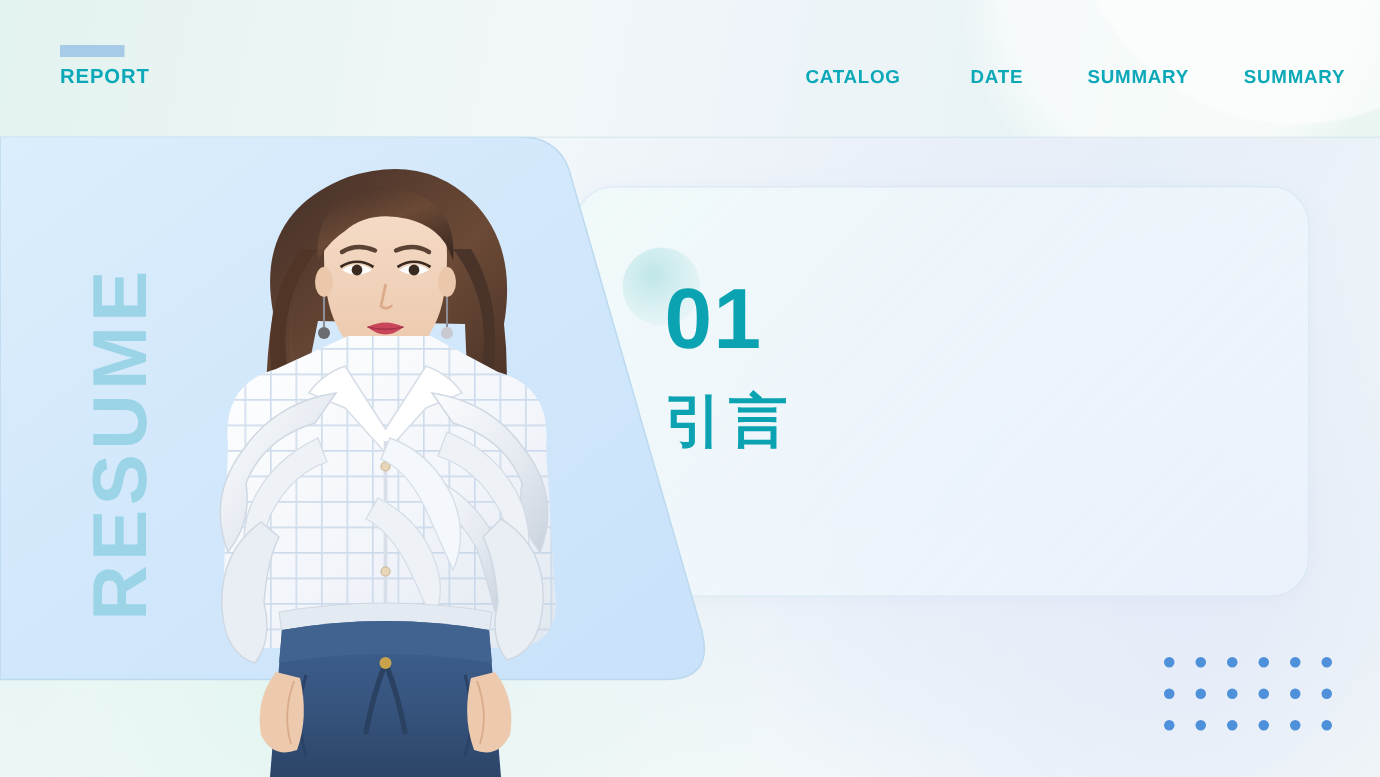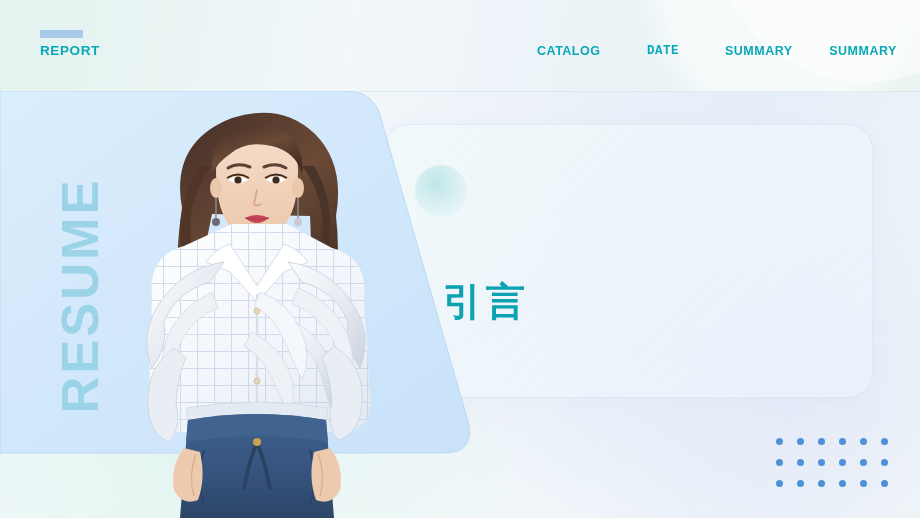--- a/index.html
+++ b/index.html
@@ -118,21 +118,21 @@
   .nav-item {
     font-size: 12.5px;
     font-weight: bold;
     letter-spacing: 0.5px;
     color: #0ba8b8;
     line-height: 16px;
     cursor: pointer;
     white-space: normal;
   }
   .nav-item.n0 { width: 110px; }
-  .nav-item.n1 { width: 78px; font-family: Liberation Mono, monospace; }
+  .nav-item.n1 { width: 78px; }
   .nav-item.n2 { width: 100px; }
   .nav-item.n3 { width: 76px; text-align: center; }
 
   
   .card-right {
     position: absolute;
     left: 383px; top: 124px;
     width: 488px; height: 272px;
     border-radius: 26px;
     background: linear-gradient(135deg,
@@ -194,21 +194,20 @@
     line-height: 1;
   }
   .sec-title {
     position: absolute;
     left: 443px; top: 262px;
     font-size: 39px;
     font-weight: bold;
     letter-spacing: 4px;
     color: #0ba3b2;
     line-height: 1;
-    margin-top: 20px;
   }
 
   
   .watermark {
     position: absolute;
     left: 108px; top: 212px;
     font-size: 49px;
     font-weight: normal;
     letter-spacing: 1px;
     color: rgba(124,134,142,0.21);
@@ -399,20 +398,21 @@
       <path d="M198 354 Q206 382 198 408" stroke="#2b4266" stroke-width="2" fill="none"></path>
 
       <path d="M72 352 Q58 370 62 394 Q70 410 86 404 Q94 382 88 356 Z" fill="#edc9ad"></path>
       <path d="M218 352 Q232 370 228 394 Q220 410 204 404 Q196 382 202 356 Z" fill="#edc9ad"></path>
       <path d="M84 358 Q76 380 82 400" stroke="#d9ab8b" stroke-width="1.2" fill="none"></path>
       <path d="M206 358 Q214 380 208 400" stroke="#d9ab8b" stroke-width="1.2" fill="none"></path>
     </svg>
   </div>
 
   <div class="soft-circle"></div>
+  <div class="sec-num">01</div>
   <div class="sec-title">引言</div>
 
 
   <div class="dot-grid">
     <div class="dot"></div>
     <div class="dot"></div>
     <div class="dot"></div>
     <div class="dot"></div>
     <div class="dot"></div>
     <div class="dot"></div>

